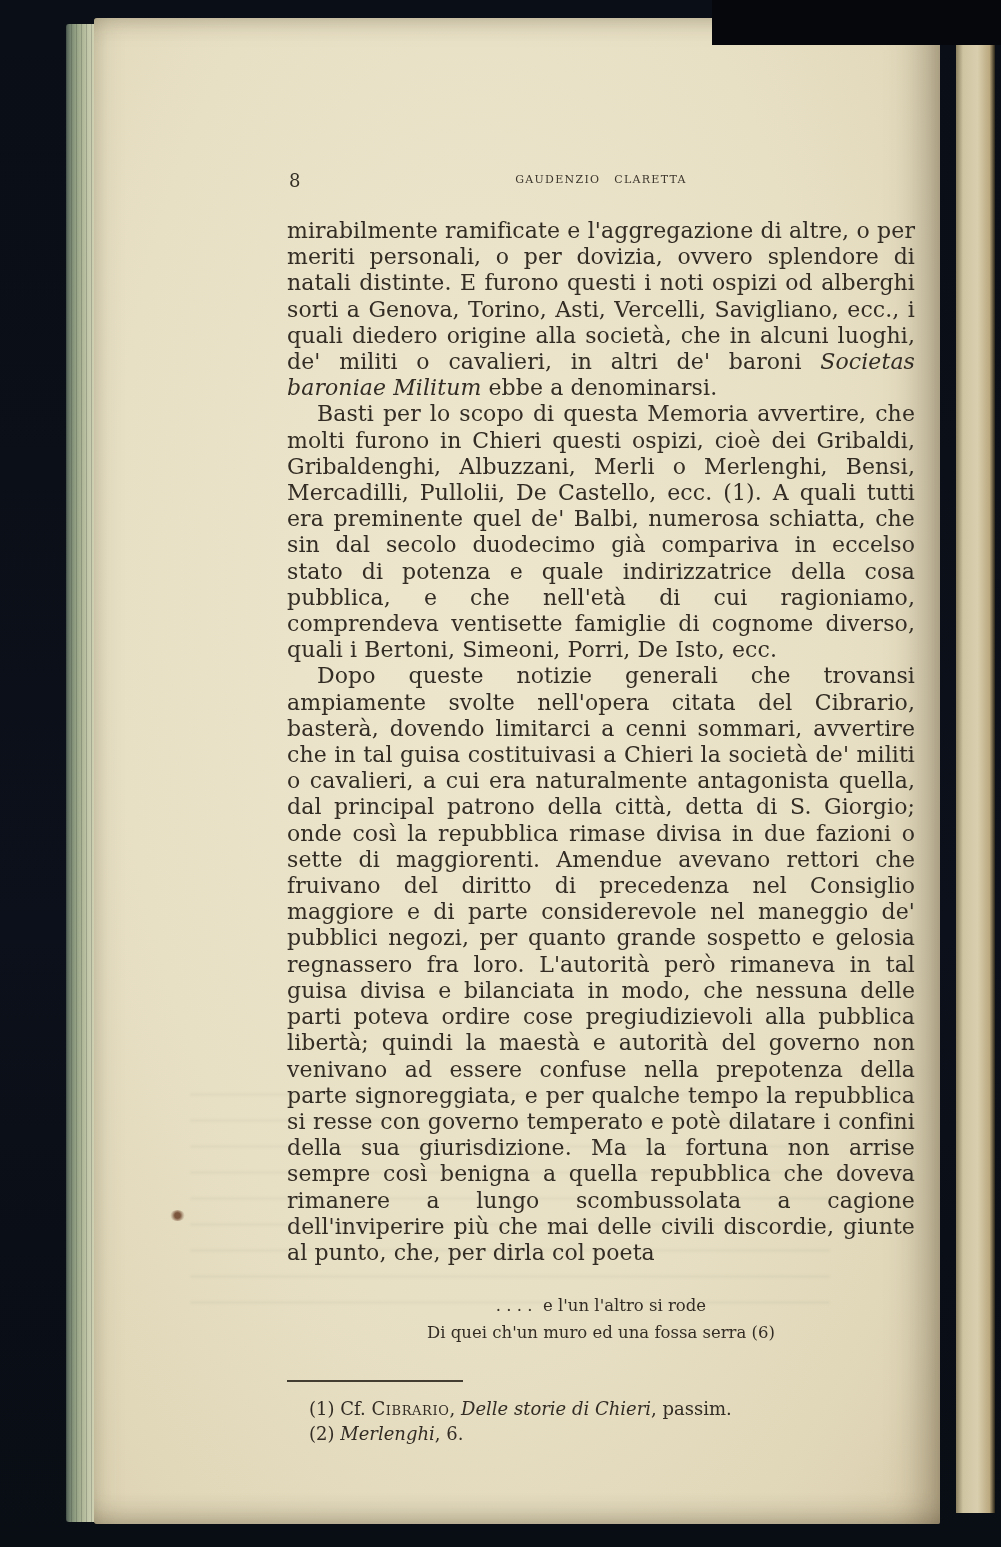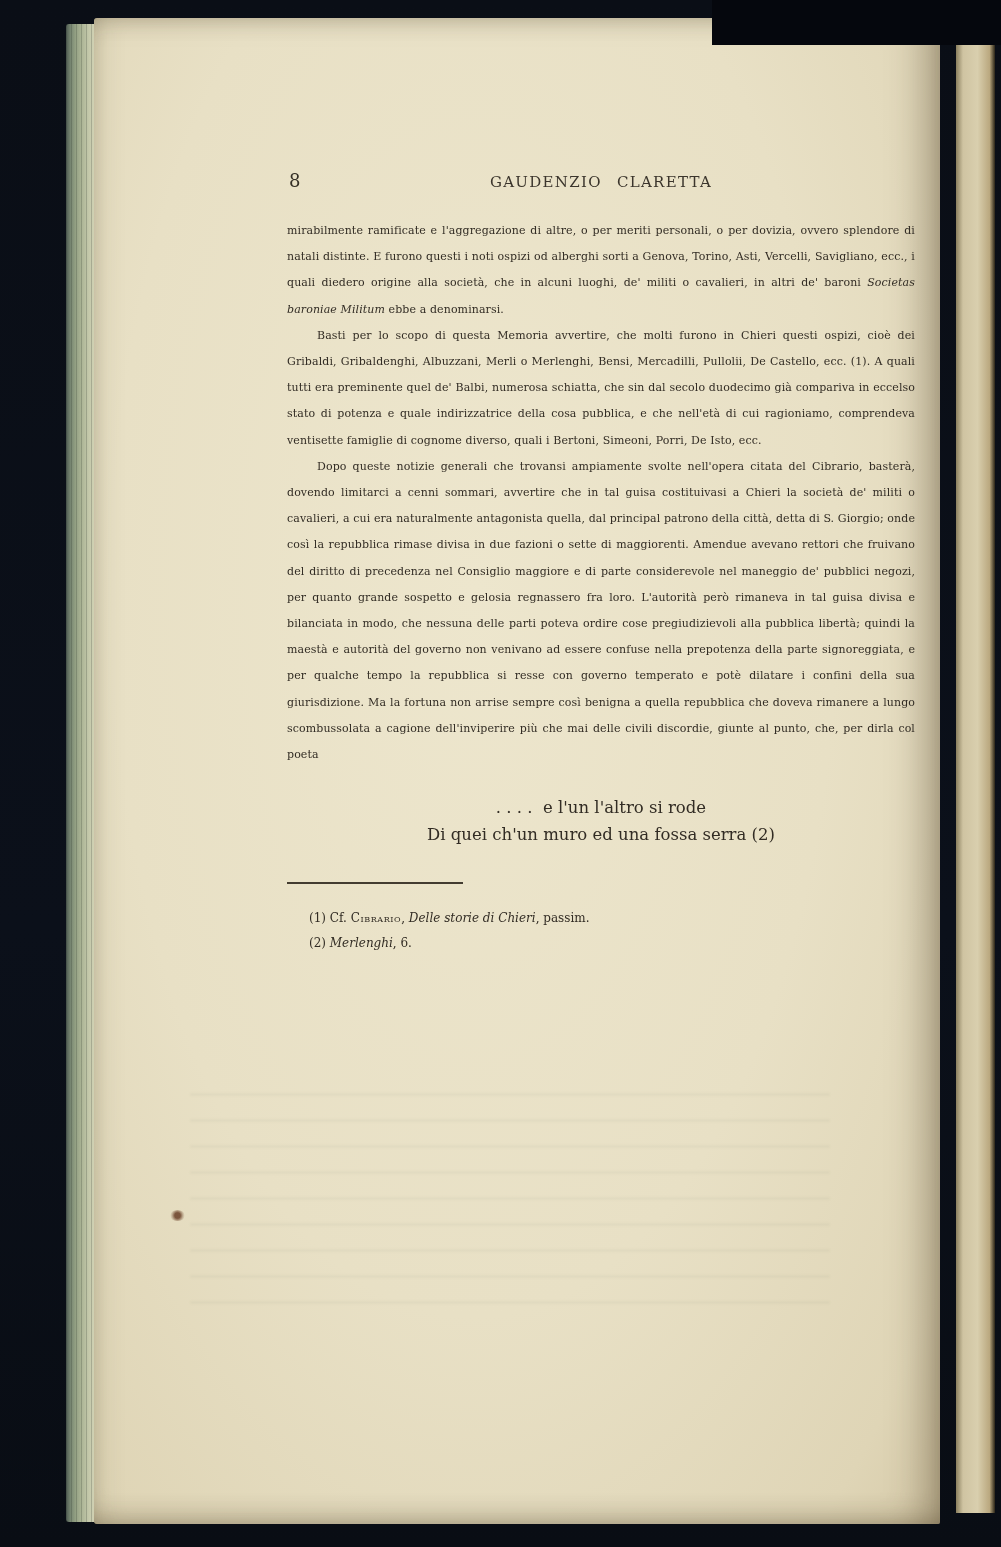--- a/index.html
+++ b/index.html
@@ -57,32 +57,32 @@
     filter:blur(0.4px);
   }
   
   .text-block {
     position:absolute; left:193px; top:152px; width:628px;
     color:#322c24;
   }
   .header { position:relative; height:26px; margin-bottom:22px; }
   .pagenum { position:absolute; left:2px; top:0; font-size:18px; color:#353026; }
   .runtitle {
-    display:block; text-align:center; font-size:15px; letter-spacing:1.3px;
+    display:block; text-align:center; font-size:11px; letter-spacing:1.3px;
     word-spacing:9px; padding-top:3px; color:#3b352c;
   }
-  .body-text { font-size:11px; line-height:26.2px; text-align:justify; letter-spacing:0.1px; }
+  .body-text { font-size:22px; line-height:26.2px; text-align:justify; letter-spacing:0.1px; }
   .para { margin:0; }
   .para.indent { text-indent:30px; }
   .italic { font-style:italic; }
   .smallcaps { font-variant:small-caps; letter-spacing:0.6px; }
   .verse { margin-top:26px; text-align:center; font-size:16.5px; line-height:27px; }
   .verse-line { white-space:pre; }
   .fn-rule { margin-top:34px; width:176px; border-top:2px solid #433c30; }
-  .footnotes { margin-top:22px; font-size:12px; line-height:25px; }
+  .footnotes { margin-top:14px; font-size:18px; line-height:25px; }
   .footnote { padding-left:22px; }
 </style>
 </head>
 <body>
 
 <div class="scene">
   <div class="left-edges"></div>
 
   <div class="page">
     <div class="bleed"></div>
@@ -95,21 +95,21 @@
       </div>
 
       <div class="body-text">
           <p class="para"><span>mirabilmente ramificate e l'aggregazione di altre, o per meriti personali, o per dovizia, ovvero splendore di natali distinte. E furono questi i noti ospizi od alberghi sorti a Genova, Torino, Asti, Vercelli, Savigliano, ecc., i quali diedero origine alla società, che in alcuni luoghi, de' militi o cavalieri, in altri de' baroni </span><span class="italic">Societas baroniae Militum</span><span> ebbe a denominarsi.</span></p>
           <p class="para indent"><span>Basti per lo scopo di questa Memoria avvertire, che molti furono in Chieri questi ospizi, cioè dei Gribaldi, Gribaldenghi, Albuzzani, Merli o Merlenghi, Bensi, Mercadilli, Pullolii, De Castello, ecc. (1). A quali tutti era preminente quel de' Balbi, numerosa schiatta, che sin dal secolo duodecimo già compariva in eccelso stato di potenza e quale indirizzatrice della cosa pubblica, e che nell'età di cui ragioniamo, comprendeva ventisette famiglie di cognome diverso, quali i Bertoni, Simeoni, Porri, De Isto, ecc.</span></p>
           <p class="para indent"><span>Dopo queste notizie generali che trovansi ampiamente svolte nell'opera citata del Cibrario, basterà, dovendo limitarci a cenni sommari, avvertire che in tal guisa costituivasi a Chieri la società de' militi o cavalieri, a cui era naturalmente antagonista quella, dal principal patrono della città, detta di S. Giorgio; onde così la repubblica rimase divisa in due fazioni o sette di maggiorenti. Amendue avevano rettori che fruivano del diritto di precedenza nel Consiglio maggiore e di parte considerevole nel maneggio de' pubblici negozi, per quanto grande sospetto e gelosia regnassero fra loro. L'autorità però rimaneva in tal guisa divisa e bilanciata in modo, che nessuna delle parti poteva ordire cose pregiudizievoli alla pubblica libertà; quindi la maestà e autorità del governo non venivano ad essere confuse nella prepotenza della parte signoreggiata, e per qualche tempo la repubblica si resse con governo temperato e potè dilatare i confini della sua giurisdizione. Ma la fortuna non arrise sempre così benigna a quella repubblica che doveva rimanere a lungo scombussolata a cagione dell'inviperire più che mai delle civili discordie, giunte al punto, che, per dirla col poeta</span></p>
         </div>
 
       <div class="verse">
           <div class="verse-line">. . . .  e l'un l'altro si rode</div>
-          <div class="verse-line">Di quei ch'un muro ed una fossa serra (2)</div>
+          <div class="verse-line">Di quei ch'un muro ed una fossa serra (6)</div>
         </div>
 
       <div class="fn-rule"></div>
 
       <div class="footnotes">
           <div class="footnote"><span>(1) Cf. </span><span class="smallcaps">Cibrario</span><span>, </span><span class="italic">Delle storie di Chieri</span><span>, passim.</span></div>
           <div class="footnote"><span>(2) </span><span class="italic">Merlenghi</span><span>, 6.</span></div>
         </div>
     </div>
   </div>

